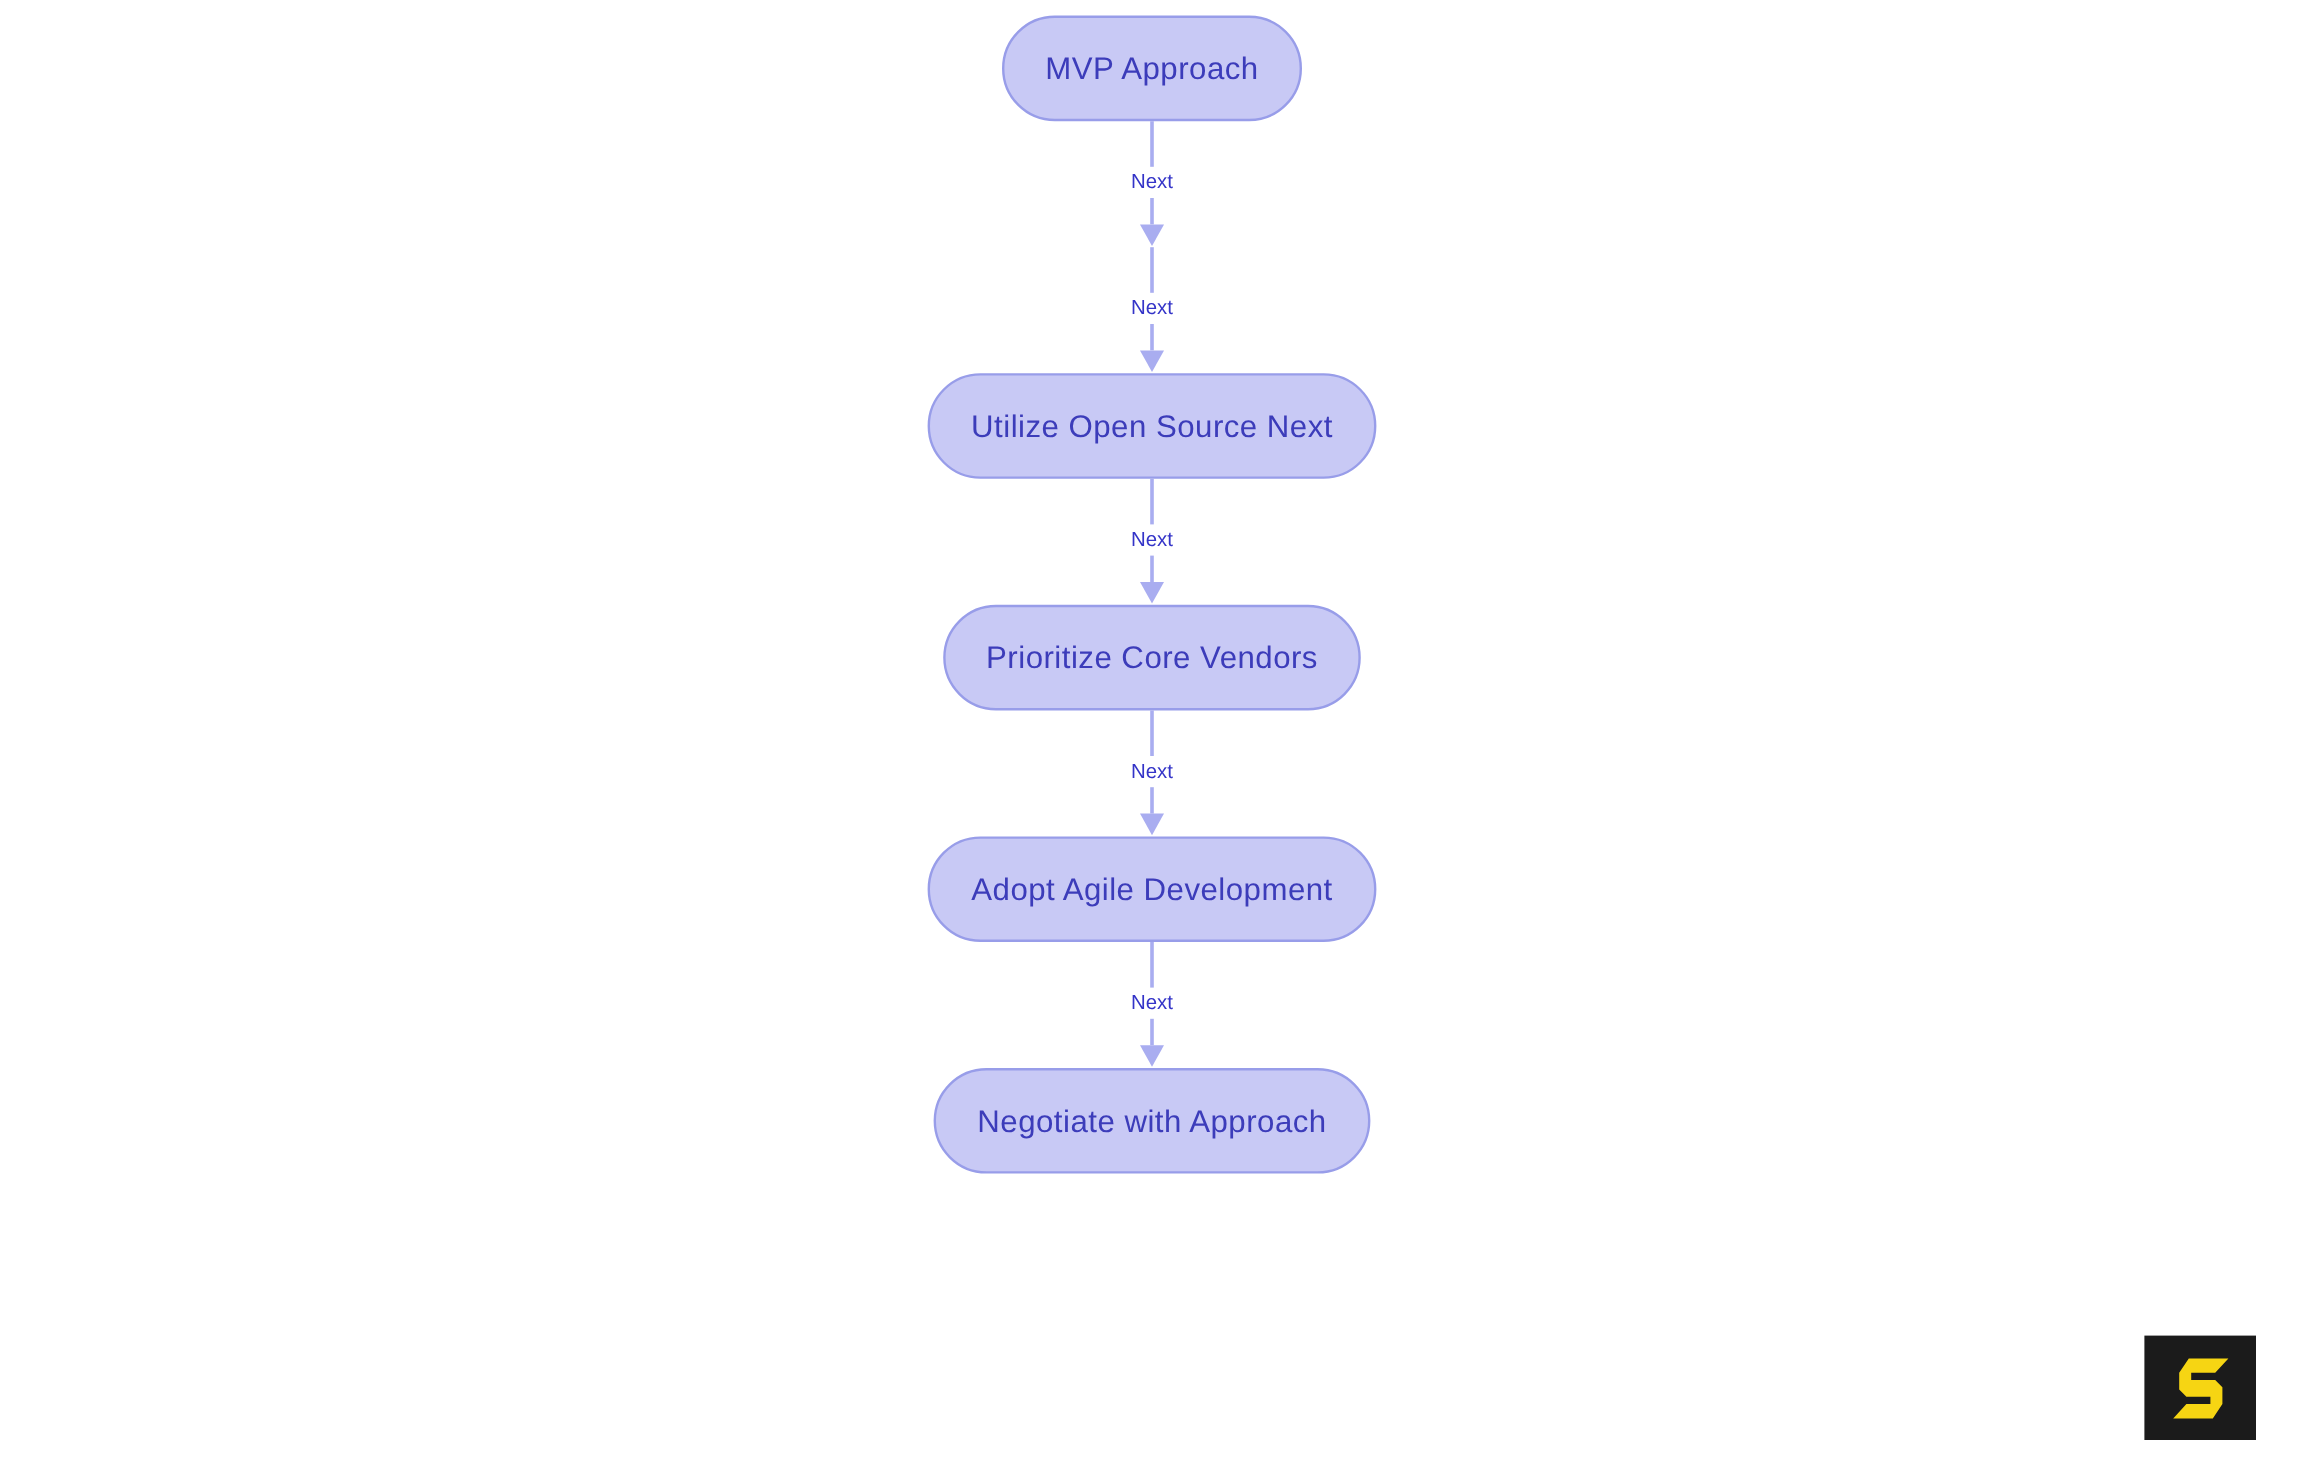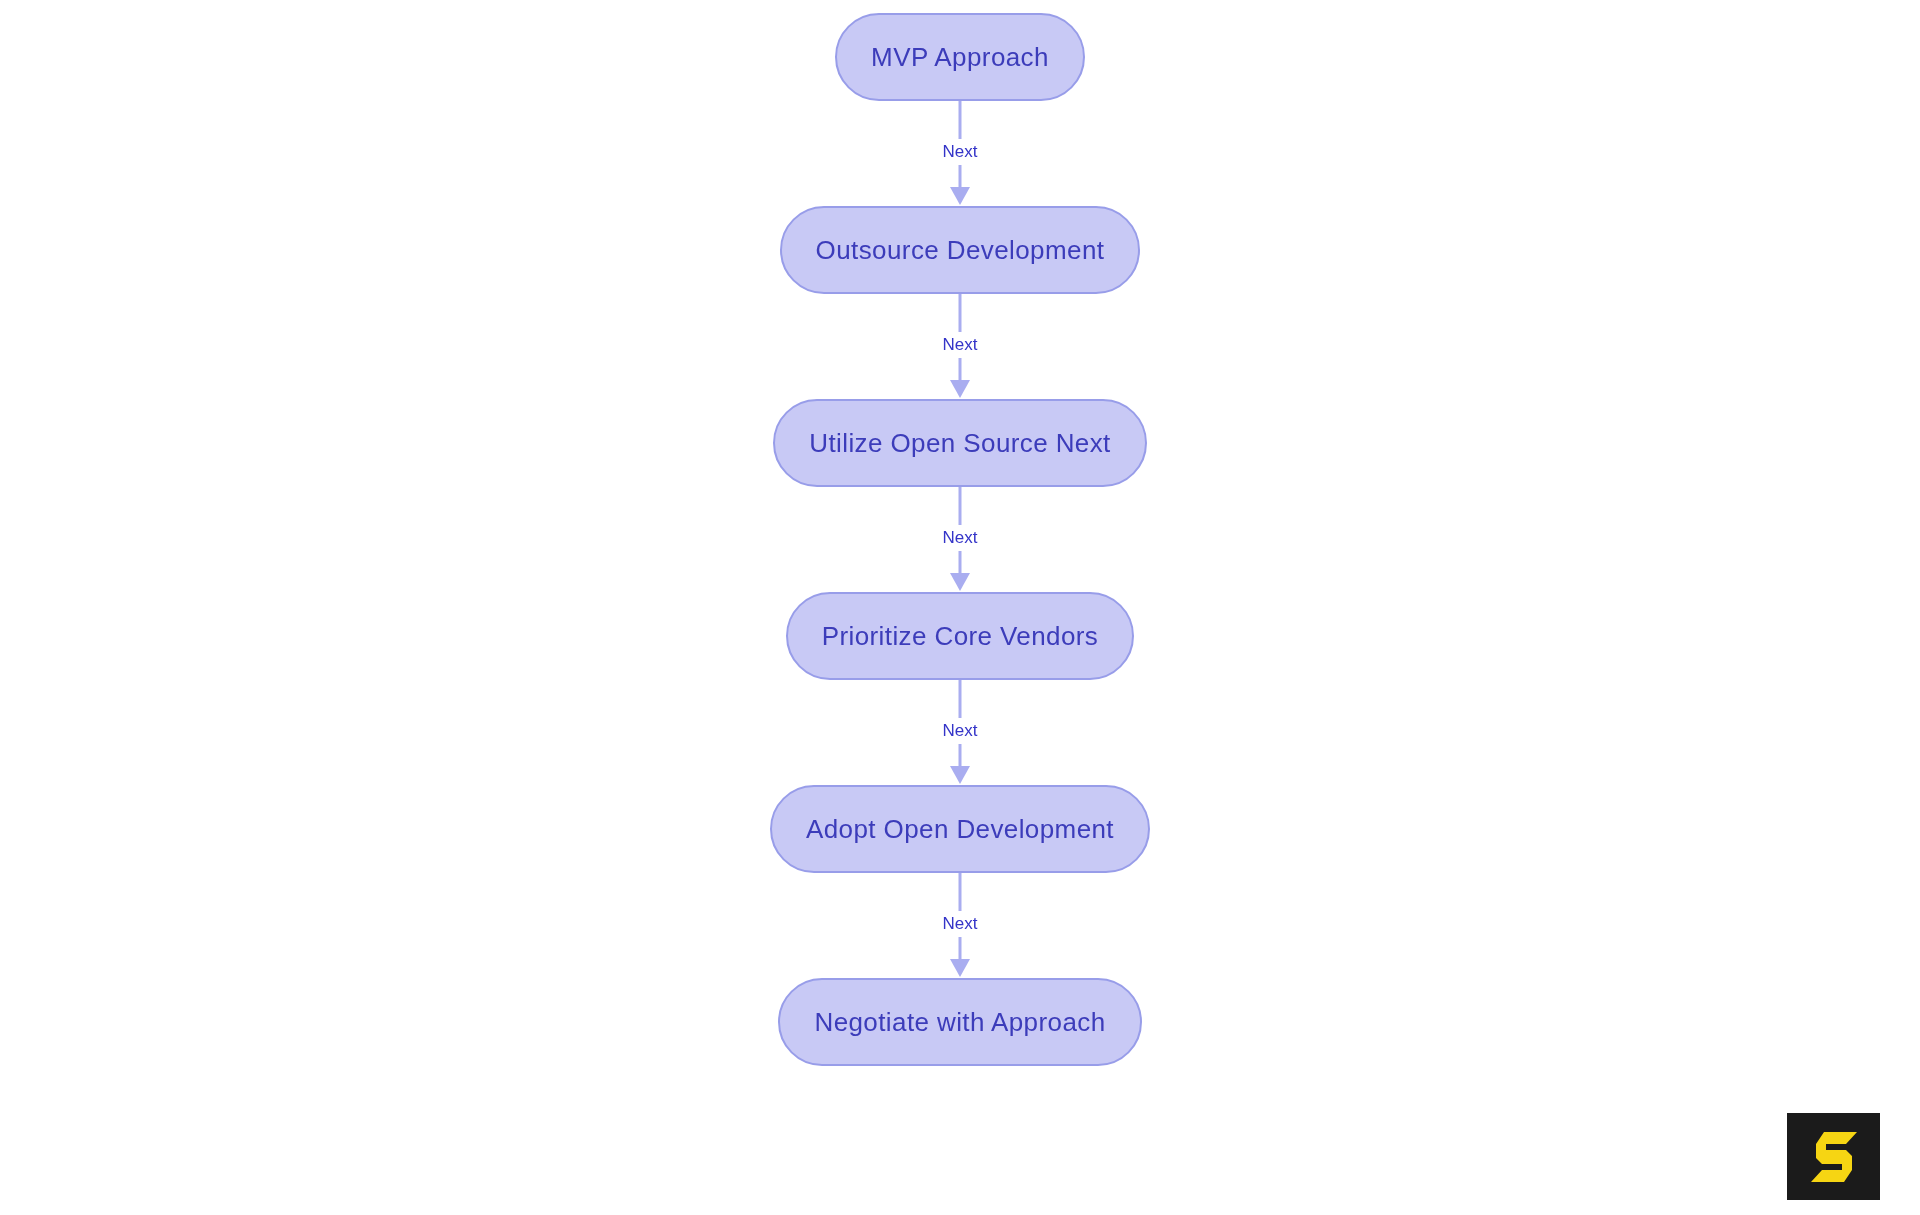--- a/index.html
+++ b/index.html
@@ -101,23 +101,20 @@
     <div class="node">
       <span class="node-label">MVP Approach</span>
     </div>
 
     <div class="connector">
       <div class="line"></div>
       <div class="arrowhead"></div>
       <div class="edge-label">Next</div>
     </div>
 
-    <div class="node">
-      <span class="node-label">Outsource Development</span>
-    </div>
 
     <div class="connector">
       <div class="line"></div>
       <div class="arrowhead"></div>
       <div class="edge-label">Next</div>
     </div>
 
     <div class="node">
       <span class="node-label">Utilize Open Source Next</span>
     </div>
@@ -132,21 +129,21 @@
       <span class="node-label">Prioritize Core Vendors</span>
     </div>
 
     <div class="connector">
       <div class="line"></div>
       <div class="arrowhead"></div>
       <div class="edge-label">Next</div>
     </div>
 
     <div class="node">
-      <span class="node-label">Adopt Open Development</span>
+      <span class="node-label">Adopt Agile Development</span>
     </div>
 
     <div class="connector">
       <div class="line"></div>
       <div class="arrowhead"></div>
       <div class="edge-label">Next</div>
     </div>
 
     <div class="node">
       <span class="node-label">Negotiate with Approach</span>

